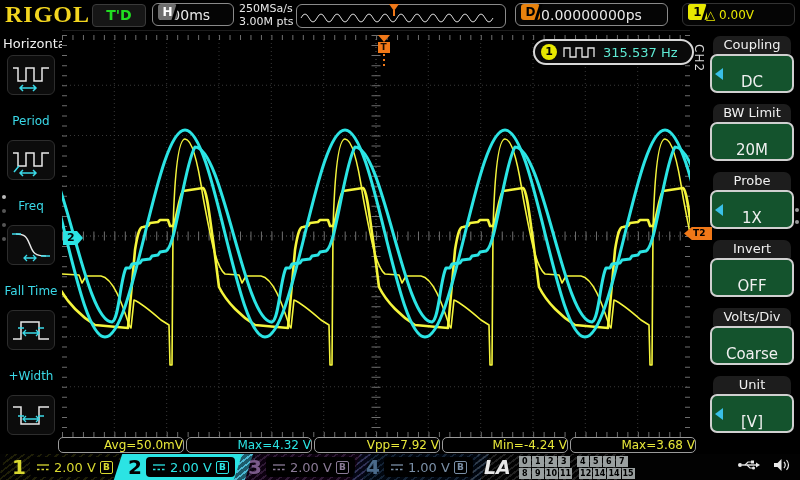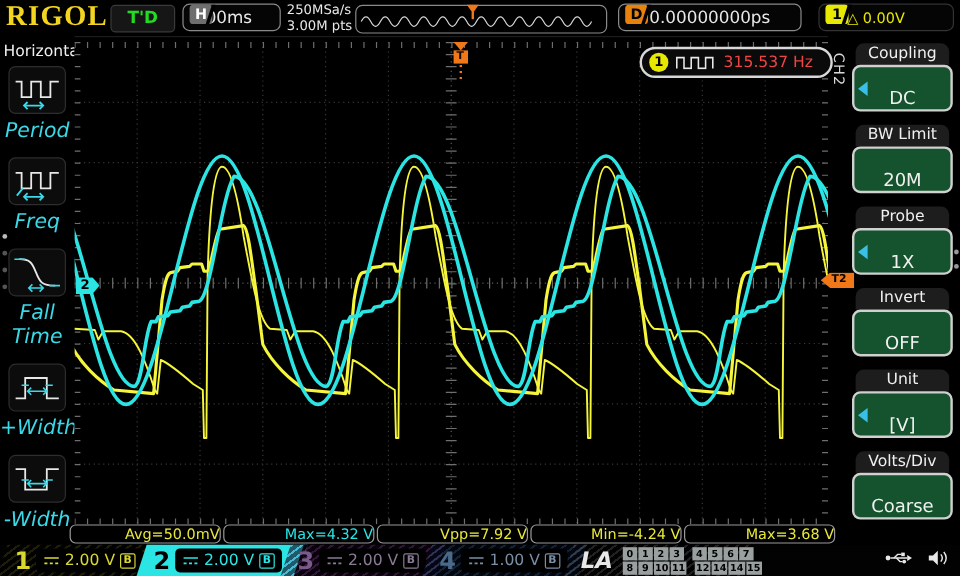--- a/index.html
+++ b/index.html
@@ -26,36 +26,36 @@
   .t-pill{left:682px;width:113px;border-color:#333;gap:3px;}
   .t-chip{background:#8f8f8f;color:#fff;}
   .src-chip{background:#e8e800;color:#000;}
   .t-level{color:#e8e800;font-size:12px;}
 
   
   .leftmenu{position:absolute;left:0;top:30px;width:62px;height:425px;background:#000;}
   .lm-title{color:#f0f0f0;font-size:13px;padding:6px 2px 4px 3px;}
   .lm-item{width:62px;text-align:center;margin-bottom:12px;}
   .lm-btn{width:46px;height:38px;margin:0 auto;background:#0c0c0c;border:1px solid #2d2d2d;border-radius:6px;}
-  .lm-label{color:#3ad9e8;font-size:17px;margin-top:4px;font-style:italic;}
+  .lm-label{color:#3ad9e8;font-size:12px;margin-top:19px;}
   .lm-dots{position:absolute;left:2px;top:165px;display:flex;flex-direction:column;gap:10px;}
   .lm-dots i{width:4px;height:4px;border-radius:50%;background:#555;}
   .lm-dots i.on{background:#bbb;}
 
   
   .plot{position:absolute;left:62px;top:35px;width:628px;height:402px;background:#000;overflow:hidden;}
   .plot svg{position:absolute;left:0;top:0;}
   .gl{stroke:#383838;stroke-dasharray:1 3;}
   .glc{stroke:#5c5c5c;stroke-dasharray:1 3;}
   .tick{stroke:#6e6e6e;}
   .wave{fill:none;stroke-linejoin:round;stroke-linecap:round;}
 
   .freq-badge{position:absolute;left:533px;top:39px;width:161px;height:26px;background:#0a0a0a;border:2px solid #d8d8d8;border-radius:13px;box-sizing:border-box;display:flex;align-items:center;gap:6px;padding:0 6px;z-index:6;}
   .fb-chip{width:16px;height:16px;border-radius:50%;background:#e8e800;color:#000;font-size:11px;font-weight:bold;text-align:center;line-height:16px;}
-  .fb-val{color:#ef4444;font-size:13px;}
+  .fb-val{color:#5eead4;font-size:13px;}
 
   .gnd-marker{position:absolute;left:63px;top:231px;width:20px;height:14px;background:#2be4e4;clip-path:polygon(0 0,70% 0,100% 50%,70% 100%,0 100%);color:#000;font-size:11px;font-weight:bold;line-height:14px;padding-left:4px;box-sizing:border-box;z-index:6;}
   .tlev-marker{position:absolute;left:684px;top:227px;width:28px;height:13px;background:#f07818;clip-path:polygon(100% 0,28% 0,0 50%,28% 100%,100% 100%);color:#000;font-size:9px;font-weight:bold;line-height:13px;padding-left:9px;box-sizing:border-box;z-index:6;}
   .tpos-marker{position:absolute;left:377px;top:35px;width:13px;z-index:6;}
   .tpos-tri{width:0;height:0;margin:0 auto;border-left:6px solid transparent;border-right:6px solid transparent;border-top:7px solid #f07818;}
   .tpos-box{width:12px;height:11px;margin:0 auto;background:#f07818;color:#1a0a00;font-size:9px;font-weight:bold;text-align:center;line-height:11px;}
   .tpos-stem{width:2px;height:12px;margin:1px auto 0;background:repeating-linear-gradient(#f07818 0 2px,transparent 2px 5px);}
 
   
   .rightmenu{position:absolute;left:690px;top:30px;width:110px;height:425px;background:#000;}
@@ -276,30 +276,30 @@
             <span>1X</span>
           </div>
       </div>
       <div class="rm-item">
         <div class="rm-label">Invert</div>
         <div class="rm-value">
             <span>OFF</span>
           </div>
       </div>
       <div class="rm-item">
+        <div class="rm-label">Volts/Div</div>
+        <div class="rm-value">
+            <span>Coarse</span>
+          </div>
+      </div>
+      <div class="rm-item">
         <div class="rm-label">Unit</div>
         <div class="rm-value">
             <span class="rm-arrow"></span>
             <span>[V]</span>
-          </div>
-      </div>
-      <div class="rm-item">
-        <div class="rm-label">Volts/Div</div>
-        <div class="rm-value">
-            <span>Coarse</span>
           </div>
       </div>
     </div>
     <div class="rm-dots">
         <i></i>
         <i></i>
       </div>
   </div>
 
   <div class="measurebar">

